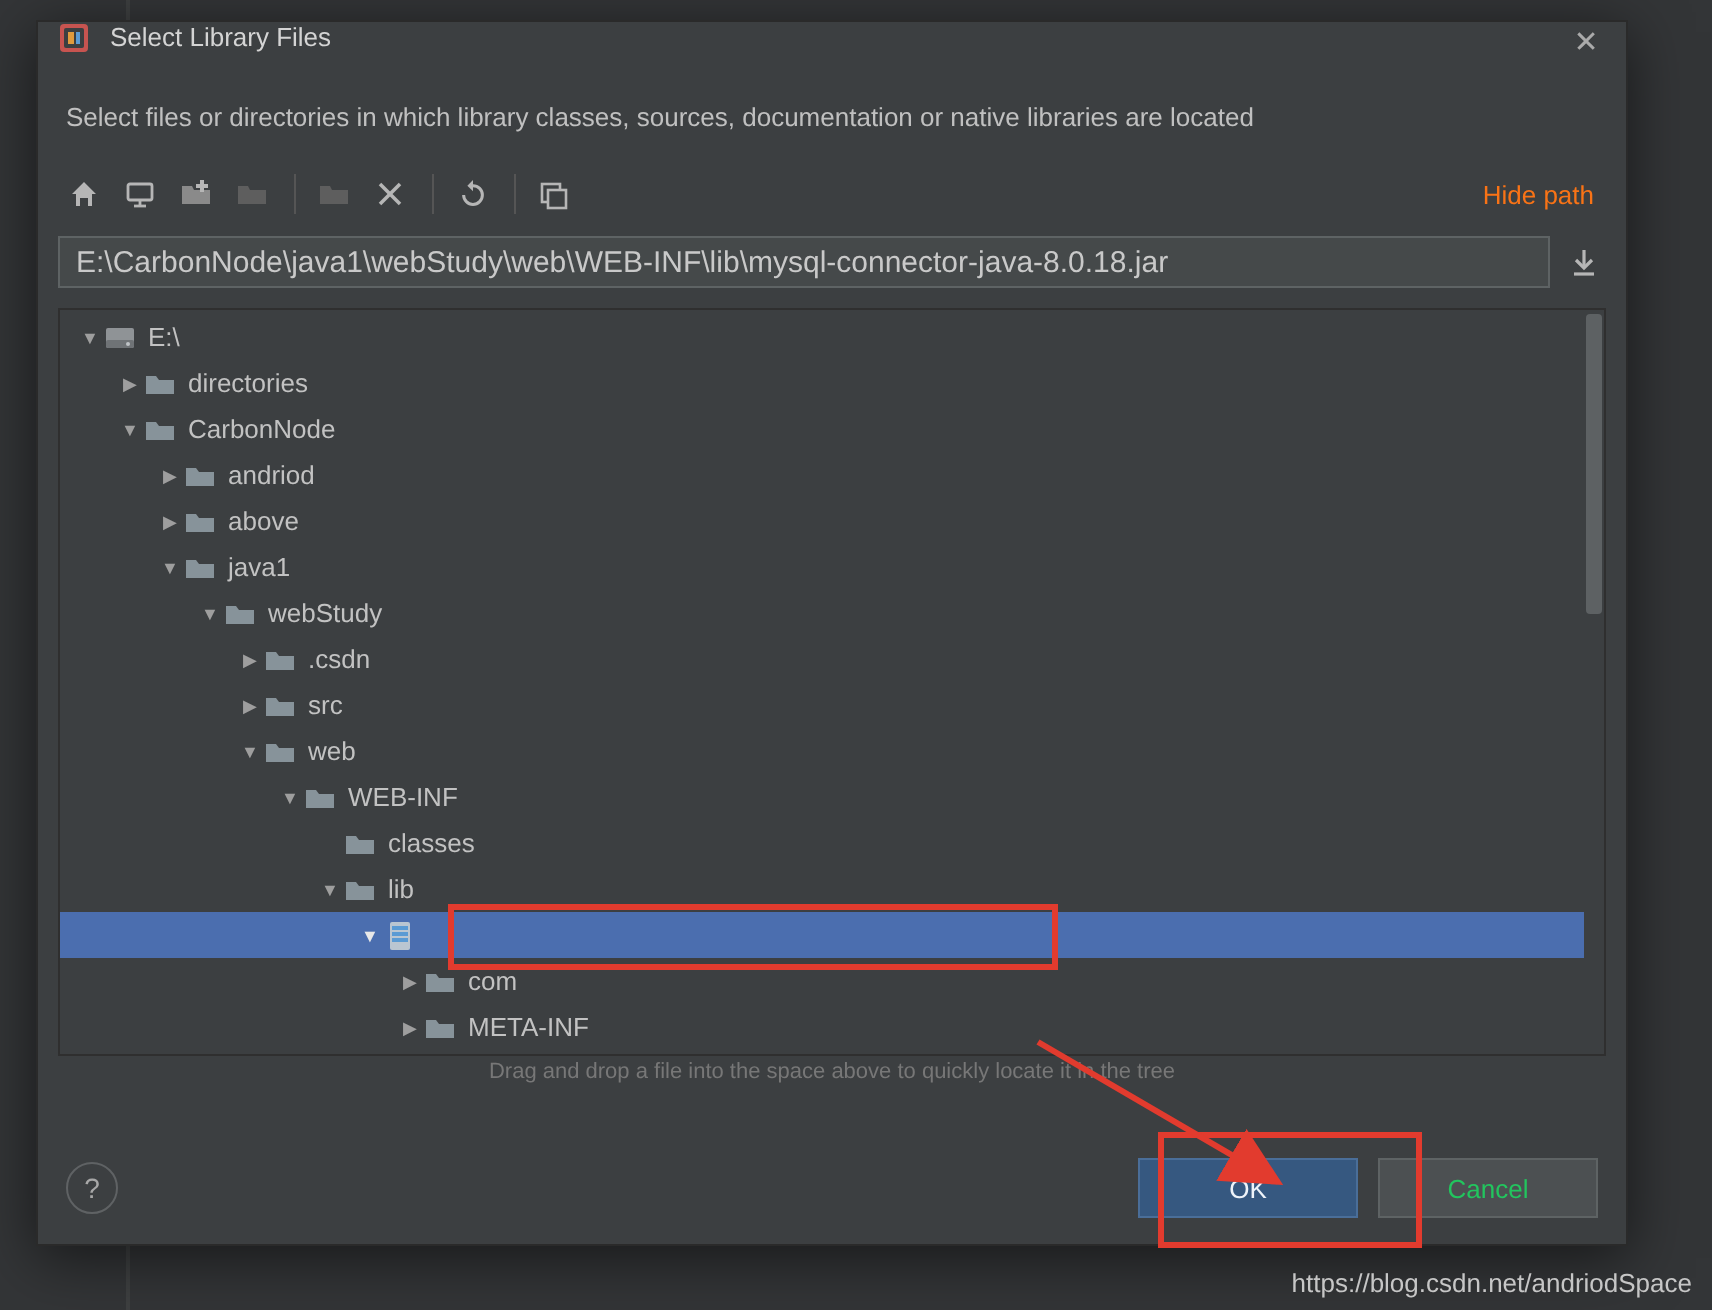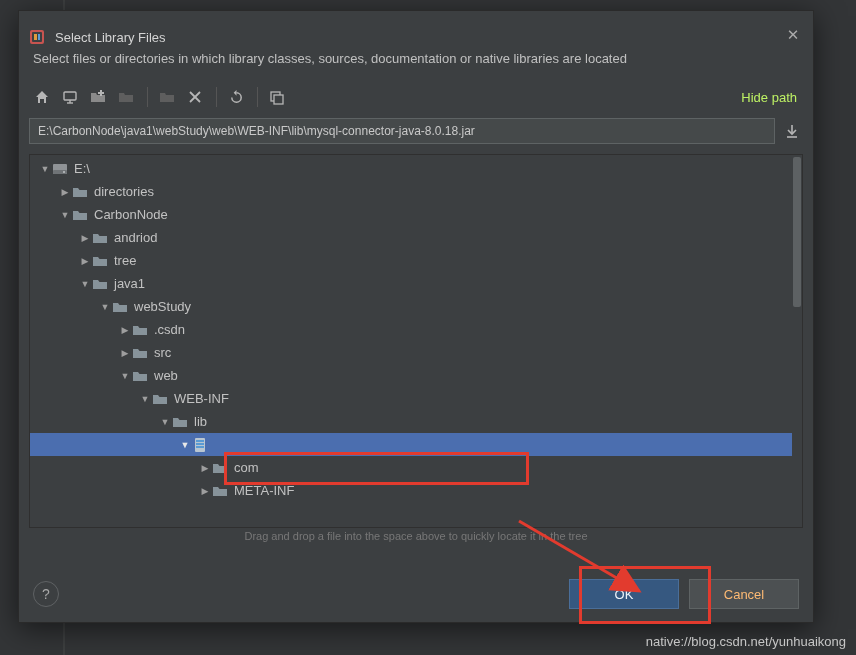--- a/index.html
+++ b/index.html
@@ -31,21 +31,21 @@
     width: 794px;
     height: 611px;
     background: #3c3f41;
     border: 1px solid #2a2a2a;
     box-shadow: 0 6px 28px rgba(0,0,0,0.55);
     display: flex;
     flex-direction: column;
   }
   .titlebar {
     display: flex;
-    align-items: flex-end;
+    align-items: flex-start;
     height: 34px;
     padding: 0 10px;
   }
   .title-icon {
     width: 16px; height: 16px;
     margin-right: 10px;
     display: inline-flex;
     align-items: center; justify-content: center;
   }
   .title-text {
@@ -79,39 +79,39 @@
     margin-right: 2px;
   }
   .tool-btn.disabled { color: #6d6d6d; cursor: default; }
   .tool-sep {
     width: 1px; height: 20px;
     background: #555;
     margin: 0 6px;
   }
   .toolbar-spacer { flex: 1; }
   .hide-path {
-    color: #bef264;
+    color: #f97316;
     cursor: pointer;
     padding-right: 6px;
     font-size: 13px;
   }
   .path-row {
     display: flex;
     align-items: center;
     padding: 4px 10px 6px 10px;
     gap: 6px;
   }
   .path-input {
     flex: 1;
     background: #45494a;
     border: 1px solid #5e6364;
     color: #c9c9c9;
     height: 24px;
     padding: 0 8px;
-    font-size: 12px;
+    font-size: 15px;
     outline: none;
   }
   .download-btn {
     width: 22px; height: 22px;
     color: #b0b0b0;
     display: flex; align-items: center; justify-content: center;
     cursor: pointer;
   }
   .tree-wrap {
     margin: 4px 10px 0 10px;
@@ -192,21 +192,21 @@
     font-size: 14px;
     cursor: pointer;
   }
   .footer-spacer { flex: 1; }
   .btn {
     min-width: 72px;
     height: 28px;
     padding: 0 18px;
     background: #4c5052;
     border: 1px solid #5e6364;
-    color: #fdba74;
+    color: #22c55e;
     display: inline-flex; align-items: center; justify-content: center;
     cursor: pointer;
     margin-left: 10px;
     font-size: 13px;
   }
   .btn.primary {
     background: #365880;
     border: 1px solid #4a6e99;
     color: #eef3f9;
   }
@@ -363,21 +363,21 @@
           <span class="label">andriod</span>
         </div>
         <div class="node">
           <span class="spacer" style="width: 48px;"></span>
           <span class="arrow">▶</span>
           <span class="folder-icon">
             <svg width="16" height="14" viewBox="0 0 16 14">
               <path d="M1 3 L6 3 L7.5 5 L15 5 L15 12 L1 12 Z" fill="#87939a"></path>
             </svg>
           </span>
-          <span class="label">tree</span>
+          <span class="label">above</span>
         </div>
         <div class="node">
           <span class="spacer" style="width: 48px;"></span>
           <span class="arrow">▼</span>
           <span class="folder-icon">
             <svg width="16" height="14" viewBox="0 0 16 14">
               <path d="M1 3 L6 3 L7.5 5 L15 5 L15 12 L1 12 Z" fill="#87939a"></path>
             </svg>
           </span>
           <span class="label">java1</span>
@@ -424,20 +424,30 @@
         </div>
         <div class="node">
           <span class="spacer" style="width: 108px;"></span>
           <span class="arrow">▼</span>
           <span class="folder-icon">
             <svg width="16" height="14" viewBox="0 0 16 14">
               <path d="M1 3 L6 3 L7.5 5 L15 5 L15 12 L1 12 Z" fill="#87939a"></path>
             </svg>
           </span>
           <span class="label">WEB-INF</span>
+        </div>
+        <div class="node">
+          <span class="spacer" style="width: 128px;"></span>
+          <span class="arrow none">▶</span>
+          <span class="folder-icon">
+            <svg width="16" height="14" viewBox="0 0 16 14">
+              <path d="M1 3 L6 3 L7.5 5 L15 5 L15 12 L1 12 Z" fill="#87939a"></path>
+            </svg>
+          </span>
+          <span class="label">classes</span>
         </div>
         <div class="node">
           <span class="spacer" style="width: 128px;"></span>
           <span class="arrow">▼</span>
           <span class="folder-icon">
             <svg width="16" height="14" viewBox="0 0 16 14">
               <path d="M1 3 L6 3 L7.5 5 L15 5 L15 12 L1 12 Z" fill="#87939a"></path>
             </svg>
           </span>
           <span class="label">lib</span>
@@ -495,13 +505,13 @@
   <svg class="red-arrow" width="280" height="120">
     <defs>
       <marker id="ah" markerWidth="12" markerHeight="12" refX="9" refY="5" orient="auto">
         <path d="M0,0 L10,5 L0,10 Z" fill="#e23b2e"></path>
       </marker>
     </defs>
     <line x1="100" y1="10" x2="220" y2="80" stroke="#e23b2e" stroke-width="3" marker-end="url(#ah)"></line>
   </svg>
 </div>
 
-<div class="watermark">native://blog.csdn.net/yunhuaikong</div>
+<div class="watermark">https://blog.csdn.net/andriodSpace</div>
 
 </body></html>

